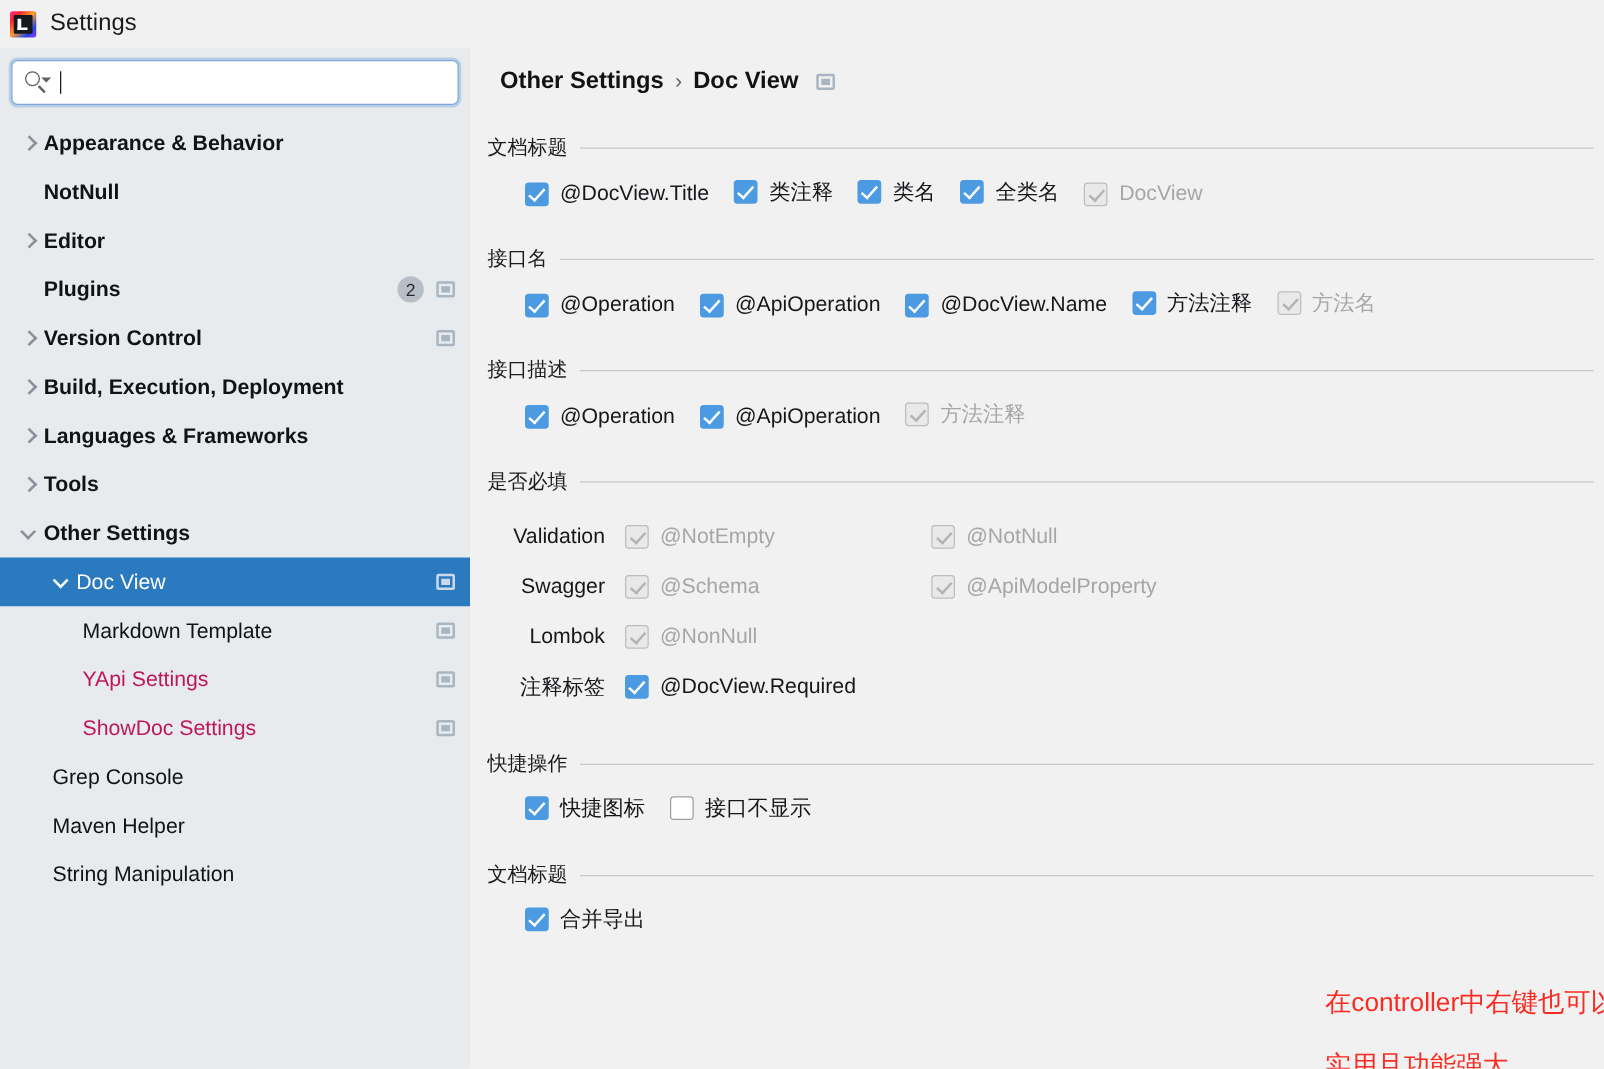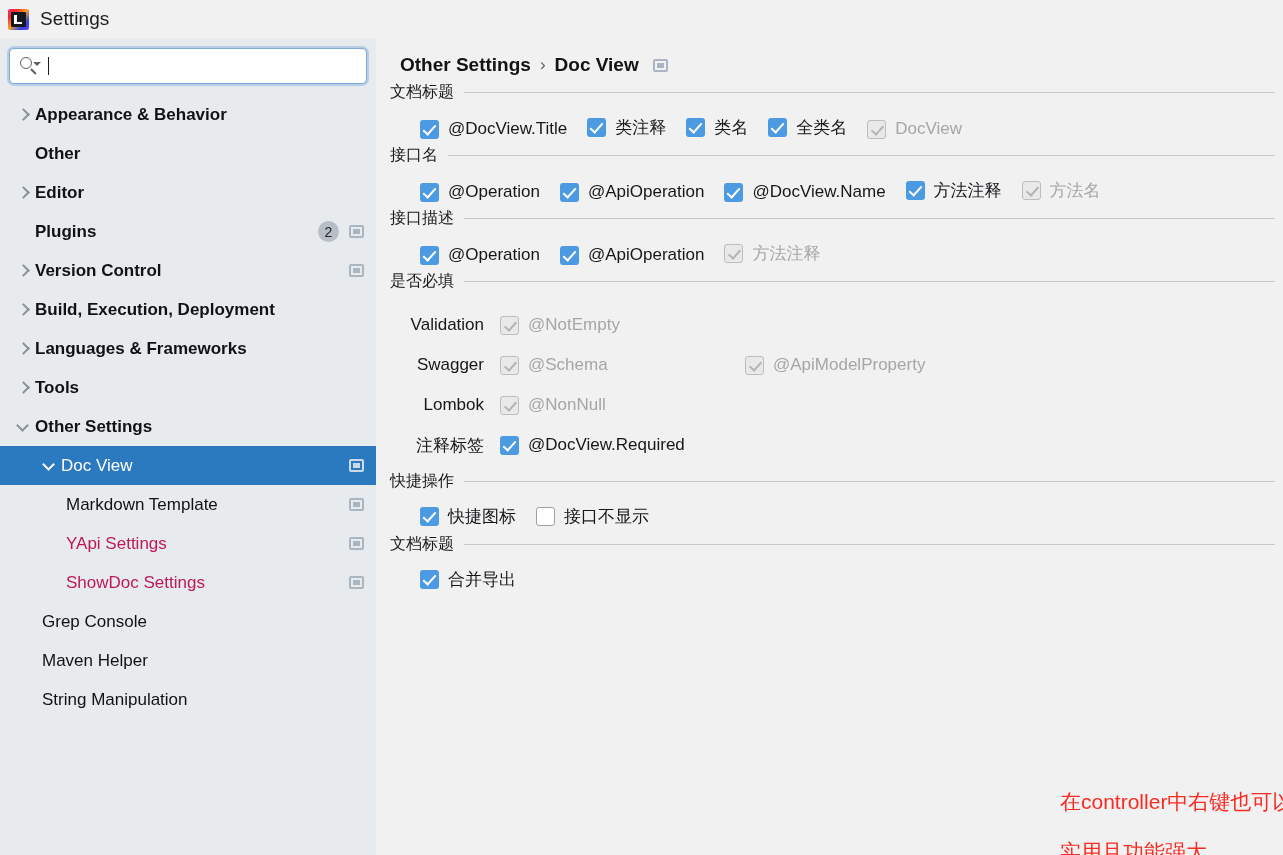--- a/index.html
+++ b/index.html
@@ -75,21 +75,21 @@
   .modmark.bc{background:#f1f1f1;}
   .modmark.bc::after{background:#a9b6c2;}
 
   
   .main{position:absolute;left:376px;top:38px;width:907px;height:817px;background:#f1f1f1;box-sizing:border-box;}
   .breadcrumb{display:flex;align-items:center;padding:16px 0 0 24px;}
   .bc-part{font-size:19px;font-weight:bold;color:#111214;}
   .bc-sep{font-size:17px;color:#5a5f66;margin:0 9px;}
   .bc-mod{margin-left:14px;}
 
-  .section{margin-top:6px;}
+  .section{margin-top:32px;}
   .sec-head{display:flex;align-items:center;padding-left:14px;padding-right:8px;}
   .sec-title{font-size:16px;color:#1b1b1b;white-space:nowrap;}
   .sec-line{flex:1 1 auto;height:1px;background:#c8c8c8;margin-left:10px;}
 
   .sec-body{padding-left:44px;padding-top:13px;}
   .cb-row{display:flex;align-items:flex-end;}
   .cb-item{display:flex;align-items:center;margin-right:20px;}
   .cb{
     width:19px;height:19px;border-radius:3px;flex:0 0 auto;position:relative;box-sizing:border-box;
   }
@@ -143,21 +143,21 @@
         <input class="search-input-txt" value="" placeholder="" style="">
       </div>
     </div>
     <div class="tree" id="tree">
         <div class="tree-row lvl0 indent0">
           <span class="chev "></span>
           <span class="tree-label">Appearance &amp; Behavior</span>
           <span class="spacer"></span>
         </div>
         <div class="tree-row lvl0 indent0n">
-          <span class="tree-label">Other</span>
+          <span class="tree-label">NotNull</span>
           <span class="spacer"></span>
         </div>
         <div class="tree-row lvl0 indent0">
           <span class="chev "></span>
           <span class="tree-label">Editor</span>
           <span class="spacer"></span>
         </div>
         <div class="tree-row lvl0 indent0n">
           <span class="tree-label">Plugins</span>
           <span class="spacer"></span>
@@ -325,20 +325,26 @@
           </div>
           <div class="req-grid">
             <div class="req-row">
               <span class="req-label">Validation</span>
               <span class="req-cell">
                 <span class="cb-item">
                   <span class="cb dis"></span>
                   <span class="cb-label dis">@NotEmpty</span>
                 </span>
               </span>
+              <span class="req-cell">
+                <span class="cb-item">
+                  <span class="cb dis"></span>
+                  <span class="cb-label dis">@NotNull</span>
+                </span>
+              </span>
             </div>
             <div class="req-row">
               <span class="req-label">Swagger</span>
               <span class="req-cell">
                 <span class="cb-item">
                   <span class="cb dis"></span>
                   <span class="cb-label dis">@Schema</span>
                 </span>
               </span>
               <span class="req-cell">

